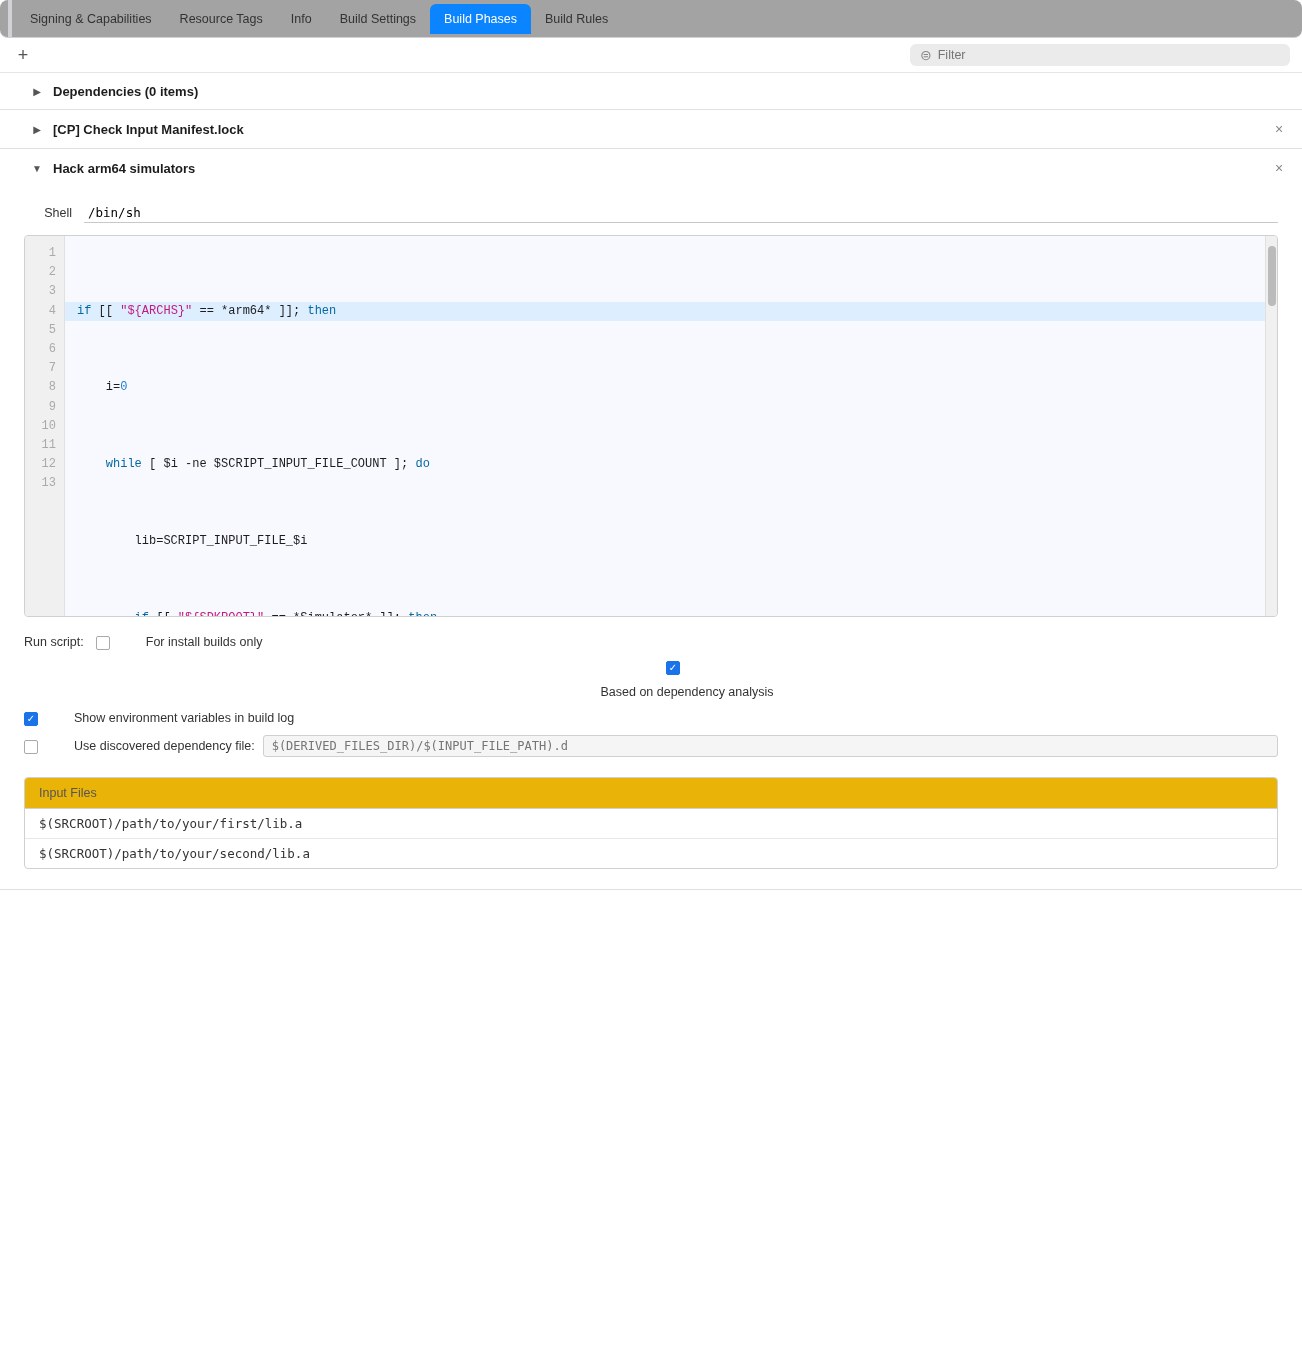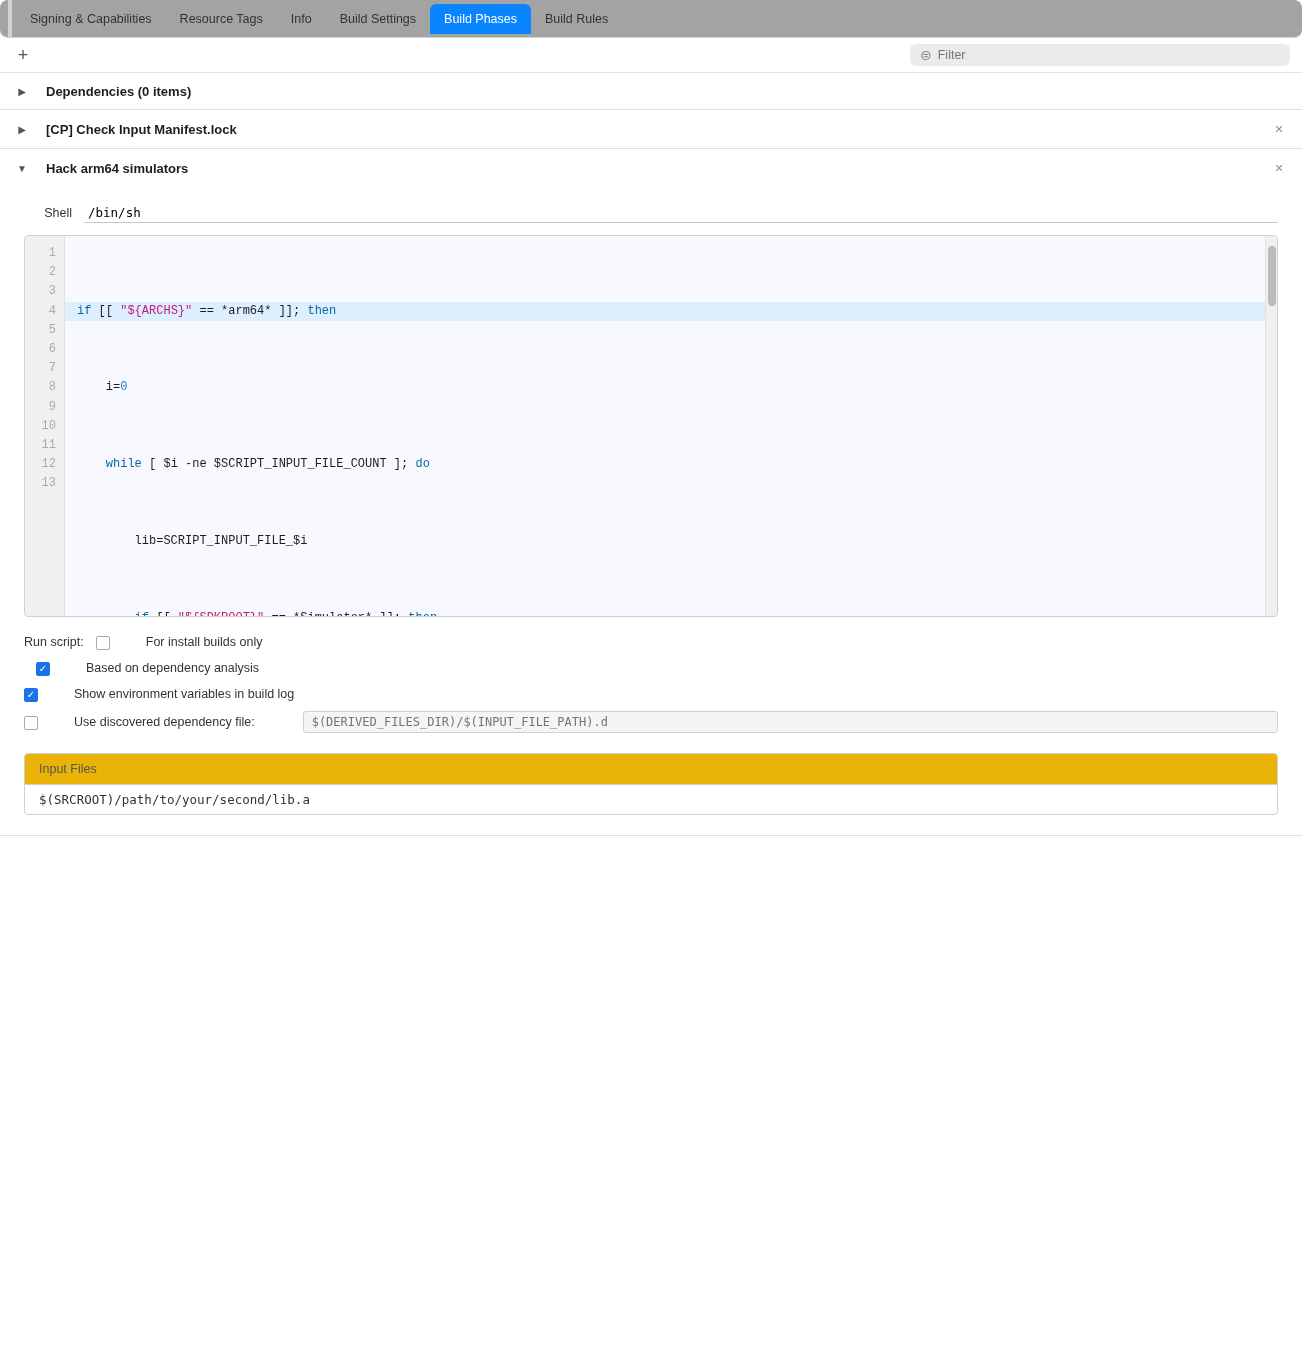--- a/index.html
+++ b/index.html
@@ -95,21 +95,22 @@
     
     .section {
       border-bottom: 1px solid #e0e0e0;
     }
     .section-header {
       display: flex;
       align-items: center;
       padding: 10px 14px;
       cursor: pointer;
       user-select: none;
-      gap: 16px;
+      gap: 8px;
+      margin-left: 15px;
     }
     .chevron {
       width: 16px;
       height: 16px;
       display: flex;
       align-items: center;
       justify-content: center;
       font-size: 10px;
       color: #555;
       flex-shrink: 0;
@@ -233,21 +234,22 @@
     .options-section {
       margin-top: 4px;
     }
     .option-row {
       display: flex;
       align-items: center;
       margin-bottom: 8px;
       gap: 8px;
     }
     .option-row.indent {
-      margin-left: 12px;
+      margin-left: 44px;
+      flex-direction: column;
     }
     .run-script-label {
       font-size: 12.5px;
       color: #333;
       margin-right: 4px;
       flex-shrink: 0;
       line-height: 18px;
     }
     .checkbox {
       width: 14px;
@@ -294,21 +296,20 @@
     .dep-file-input {
       flex: 1;
       border: 1px solid #d0d0d0;
       border-radius: 3px;
       background: #f5f5f5;
       padding: 3px 8px;
       font-size: 12px;
       color: #888;
       font-family: "SF Mono", Menlo, monospace;
       outline: none;
-      margin-left: 40px;
     }
 
     
     .input-files-container {
       margin-top: 20px;
       border: 1px solid #d0d0d0;
       border-radius: 4px;
       overflow: hidden;
     }
     .input-files-header {
@@ -454,19 +455,20 @@
         <div class="dep-file-row">
           <div class="checkbox"></div>
           <span class="option-text">Use discovered dependency file:</span>
           <input class="dep-file-input" type="text" placeholder="$(DERIVED_FILES_DIR)/$(INPUT_FILE_PATH).d" style="">
         </div>
 
       </div>
 
       <div class="input-files-container">
         <div class="input-files-header">Input Files</div>
+        <div class="input-file-item">$(SRCROOT)/path/to/your/first/lib.a</div>
         <div class="input-file-item">$(SRCROOT)/path/to/your/second/lib.a</div>
       </div>
 
     </div>
   </div>
 
 </div>
 
 </body></html>

